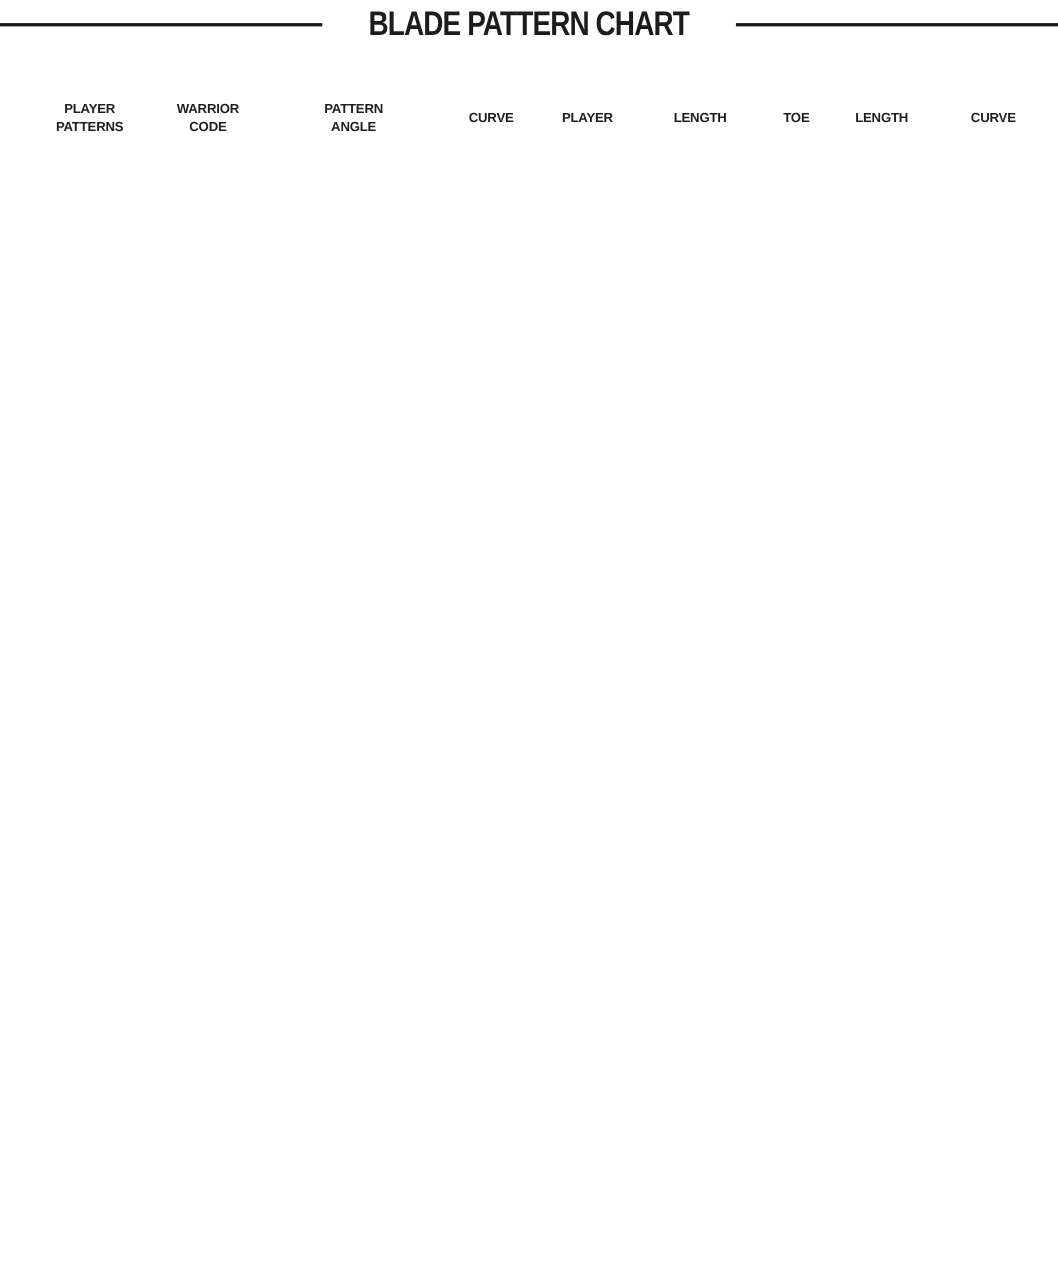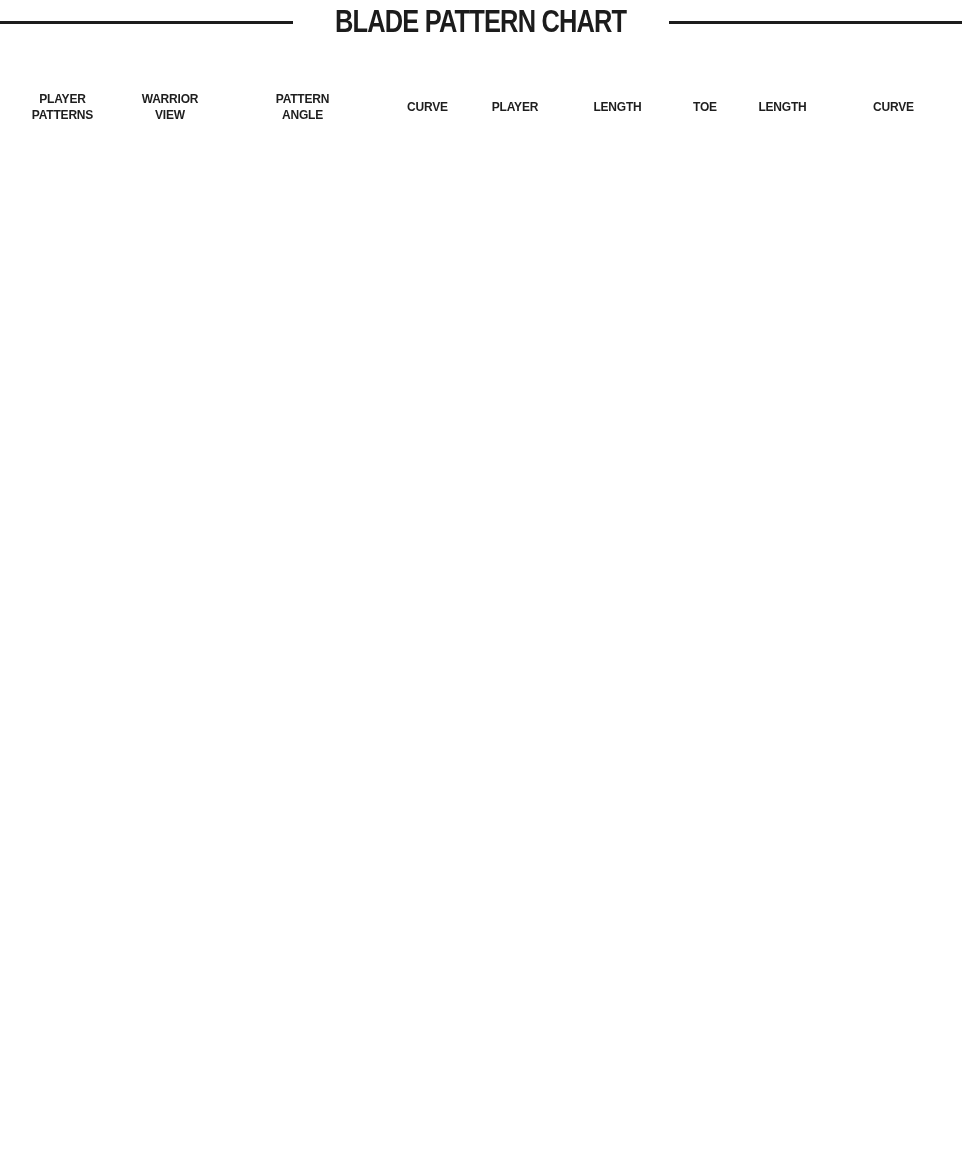--- a/index.html
+++ b/index.html
@@ -24,20 +24,21 @@
     font-size:31px;font-weight:900;letter-spacing:-1px;
     color:#1c1c1c;white-space:nowrap;
     transform:scaleX(0.82);
   }
 
   
   .grid{
     display:grid;
     grid-template-columns:125px 90px 175px 75px 100px 105px 70px 85px 1fr;
     align-items:center;
+    padding-left:19px;
   }
 
   
   .header-row{margin-top:36px;height:56px;}
   .hcell{
     text-align:center;
     font-size:12px;font-weight:700;line-height:1.3;
     letter-spacing:-0.2px;color:#1e1e1e;
   }
   .hcell span{display:inline-block;max-width:78px;}
@@ -51,21 +52,21 @@
 <div class="page">
 
   <header class="title-bar">
     <span class="rule"></span>
     <h1 class="title">BLADE PATTERN CHART</h1>
     <span class="rule"></span>
   </header>
 
   <div class="grid header-row">
     <div class="hcell"><span>PLAYER PATTERNS</span></div>
-    <div class="hcell"><span>WARRIOR VIEW</span></div>
+    <div class="hcell"><span>WARRIOR CODE</span></div>
     <div class="hcell"><span>PATTERN ANGLE</span></div>
     <div class="hcell"><span>CURVE</span></div>
     <div class="hcell"><span>PLAYER</span></div>
     <div class="hcell"><span>LENGTH</span></div>
     <div class="hcell"><span>TOE</span></div>
     <div class="hcell"><span>LENGTH</span></div>
     <div class="hcell"><span>CURVE</span></div>
   </div>
 
   <div id="rows"></div>

